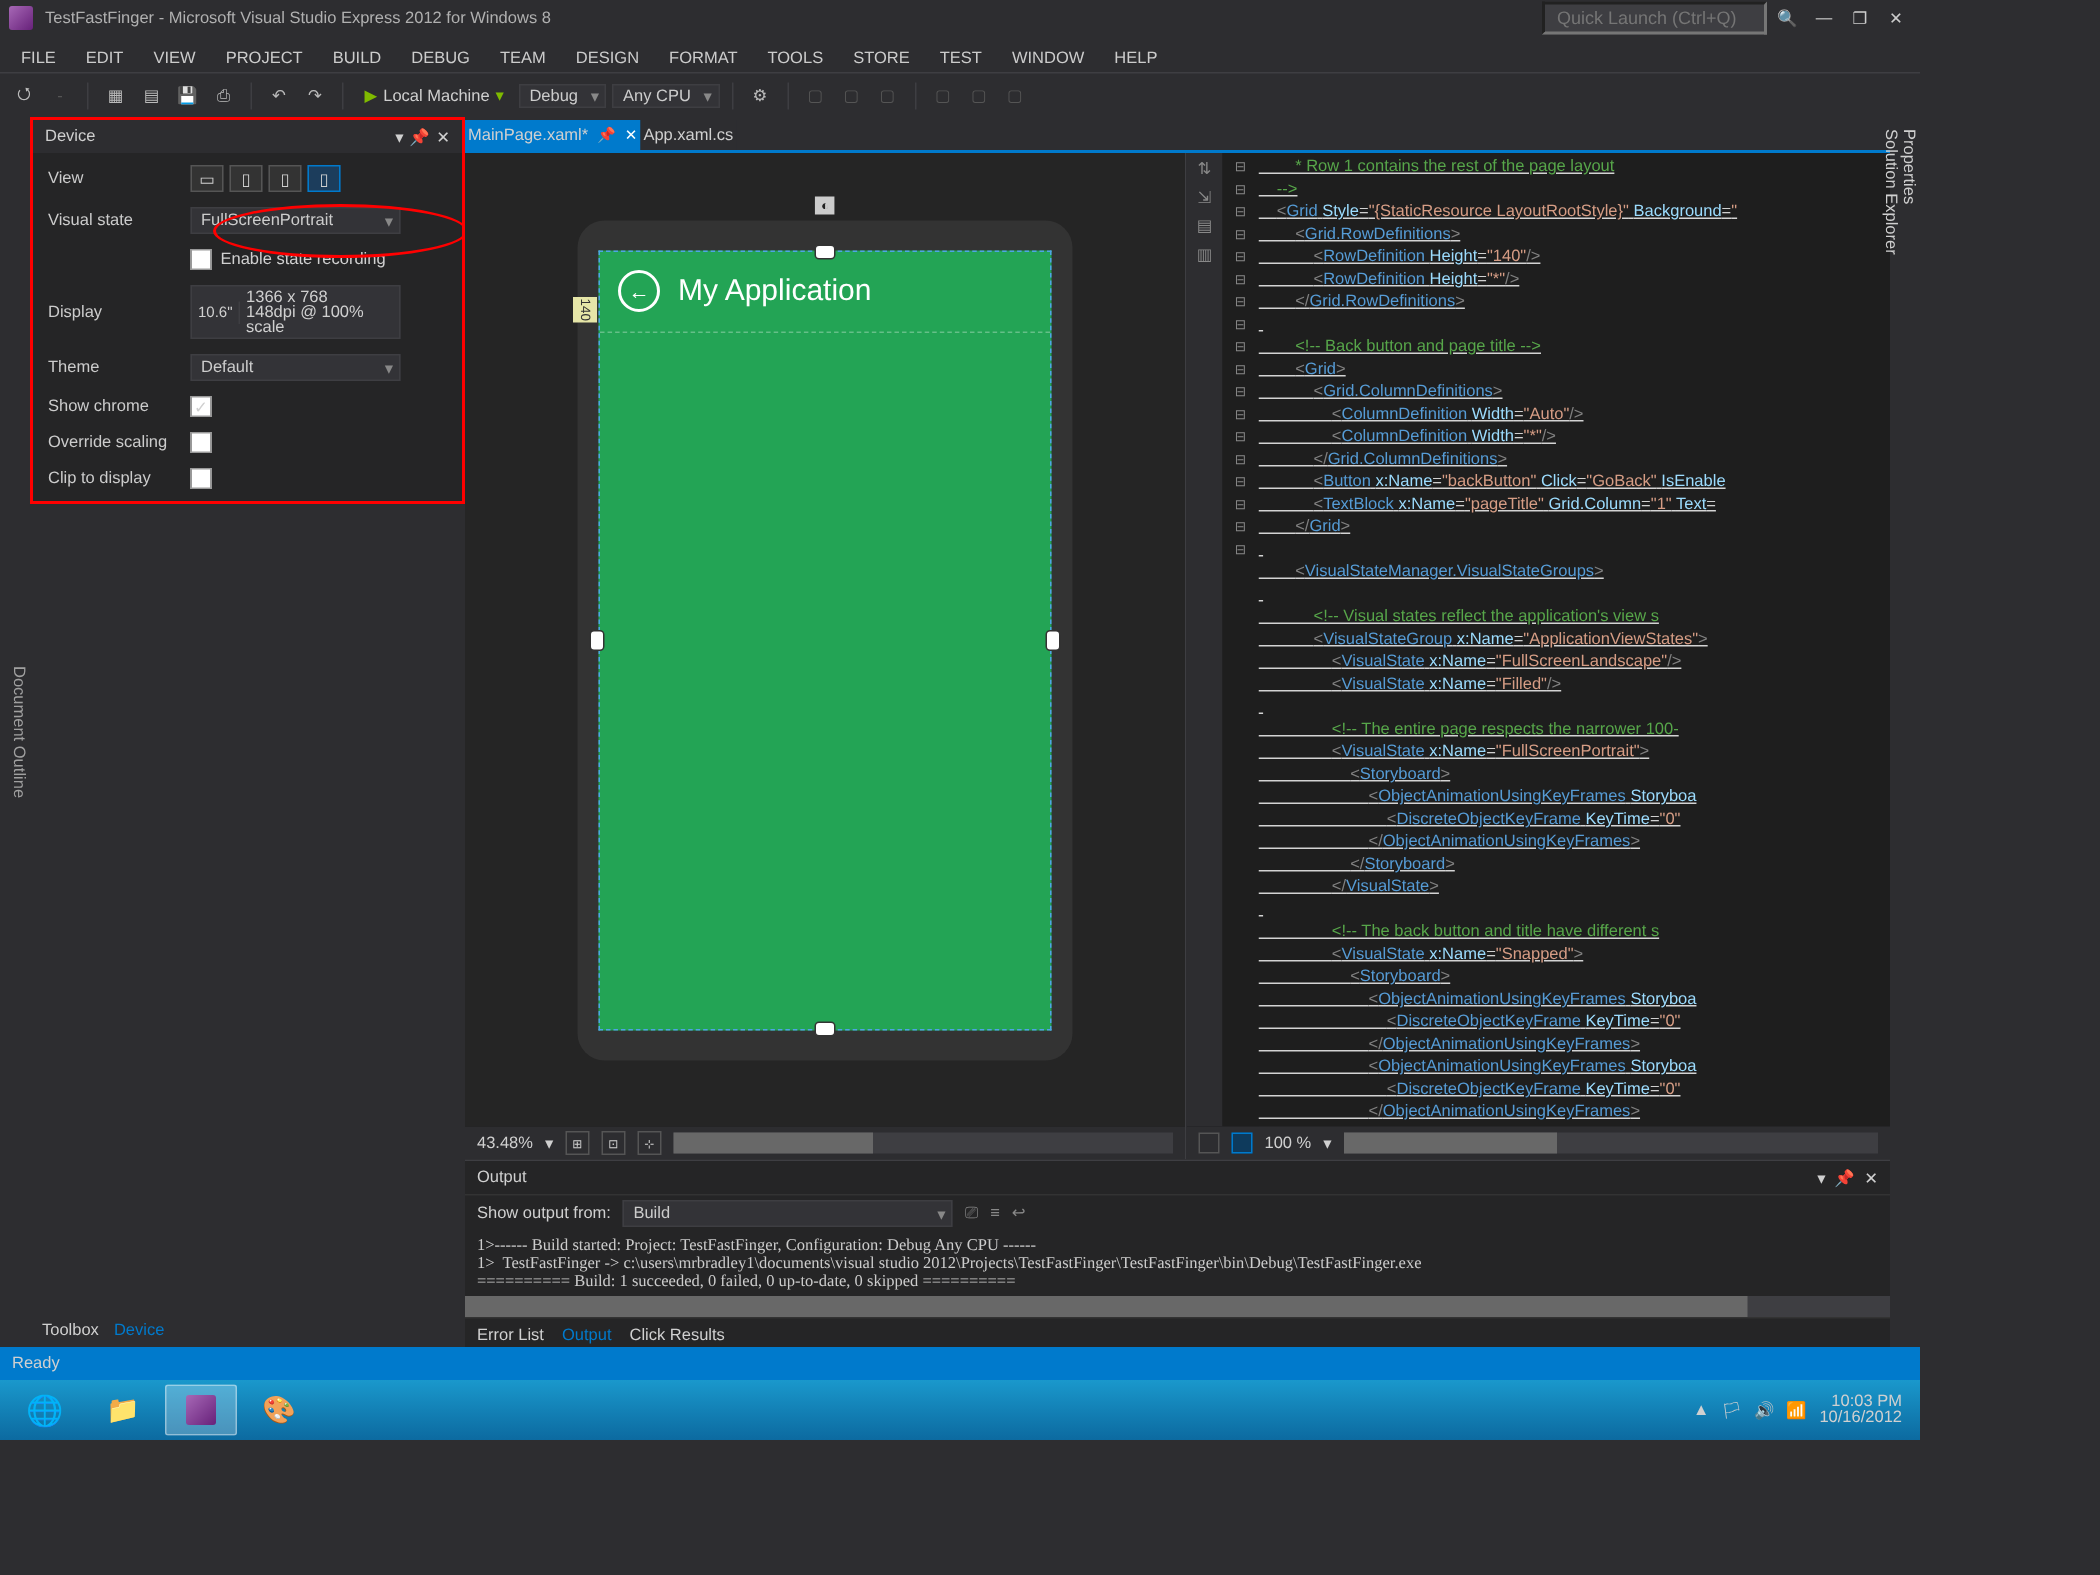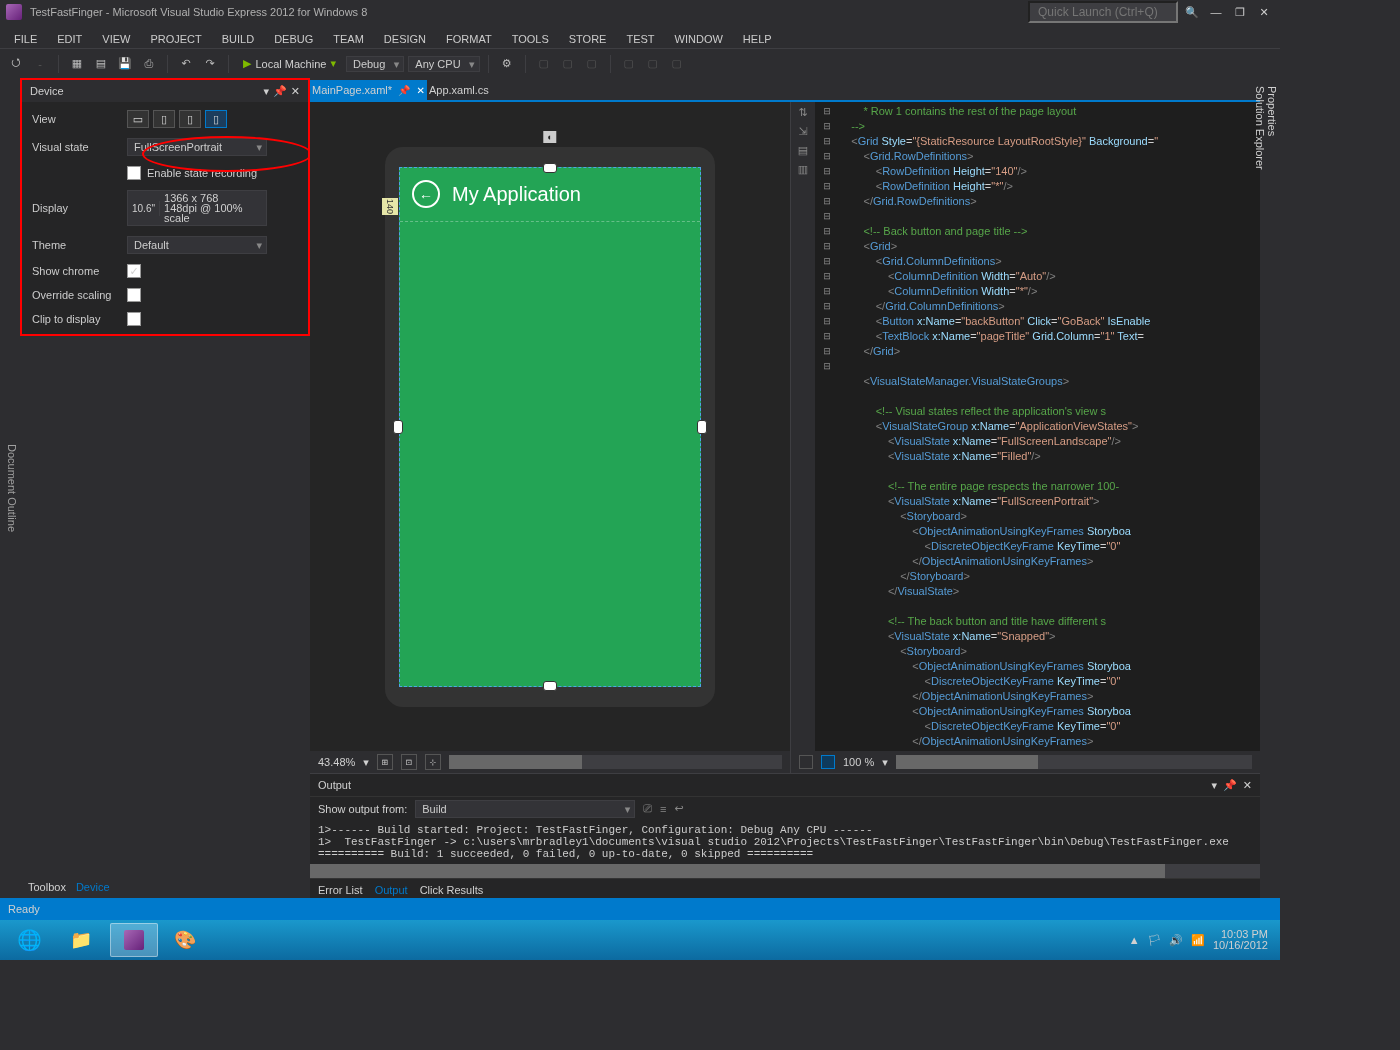--- a/index.html
+++ b/index.html
@@ -55,31 +55,31 @@
 .handle.left{left:-7px; top:50%; transform:translateY(-50%); width:10px; height:14px;}
 .handle.right{right:-7px; top:50%; transform:translateY(-50%); width:10px; height:14px;}
 .design-status { height:22px; display:flex; align-items:center; gap:8px; padding:0 8px; background:#2d2d30; font-size:11px; color:#bbb;}
 .design-status .icon{width:16px; height:16px; border:1px solid #555; display:flex;align-items:center;justify-content:center; font-size:8px;}
 .code { width:470px; background:#1e1e1e; display:flex; flex-direction:column; border-left:1px solid #3e3e42;}
 .code-toolbar{width:24px; background:#2d2d30; display:flex; flex-direction:column; align-items:center; padding:4px 0; gap:6px;}
 .code-toolbar div{color:#888; font-size:11px; cursor:pointer;}
 .code-wrap{flex:1; display:flex; overflow:hidden;}
 .gutter{width:24px; background:#1e1e1e; color:#555; display:flex; flex-direction:column; align-items:center; padding-top:2px;}
 .gutter .fold{font-size:9px; line-height:15px; cursor:pointer; color:#888;}
-.codearea{flex:1; font-family:Consolas,monospace; font-size:11.5px; line-height:15px; white-space:pre; color:#d4d4d4; padding:2px 0; overflow:hidden;}
+.codearea{flex:1; font-family:Consolas,monospace; font-size:11.5px; line-height:15px; white-space:pre; color:#d4d4d4; padding:2px 0; overflow:hidden;text-decoration:underline;}
 .codearea .c{color:#57a64a;}
 .codearea .t{color:#569cd6;}
 .codearea .a{color:#9cdcfe;}
 .codearea .s{color:#d69d85;}
 .codearea .p{color:#808080;}
 .code-status{height:22px; background:#2d2d30; display:flex; align-items:center; gap:8px; padding:0 8px; color:#bbb;}
 .output-panel{height:180px; border-top:1px solid #3e3e42; display:flex; flex-direction:column; background:#252526;}
 .output-panel .pt{height:22px; display:flex; align-items:center; justify-content:space-between; padding:0 8px;}
 .output-panel .row{height:24px; display:flex; align-items:center; padding:0 8px; gap:8px; border-top:1px solid #333;}
-.output-panel .out{flex:1; font-family:Liberation Mono, monospace; font-size:11px; white-space:pre; padding:4px 8px; color:#ccc; overflow:hidden;}
+.output-panel .out{flex:1; font-family:Liberation Serif, serif; font-size:11px; white-space:pre; padding:4px 8px; color:#ccc; overflow:hidden;}
 .output-panel .tabs-bot{height:22px; display:flex; align-items:center; gap:12px; padding:0 8px; border-top:1px solid #333;}
 .output-panel .tabs-bot span{font-size:11px; cursor:pointer;}
 .output-panel .tabs-bot .active{color:#007acc;}
 .right-dock{width:20px; background:#2d2d30; writing-mode:vertical-rl; padding:8px 2px; color:#a0a0a0;}
 .statusbar { height:22px; background:#007acc; display:flex; align-items:center; padding:0 8px; color:#fff; }
 .taskbar { height:40px; background:linear-gradient(to bottom,#1a98cc,#0c6aa0); display:flex; align-items:center; padding:0 6px; gap:4px;}
 .taskbar .tbtn{width:48px; height:34px; display:flex; align-items:center; justify-content:center; border-radius:2px;}
 .taskbar .tbtn.active{background:rgba(255,255,255,0.25); box-shadow:inset 0 0 0 1px rgba(255,255,255,0.4);}
 .taskbar .tray{margin-left:auto; display:flex; align-items:center; gap:8px; color:#fff; font-size:10px; padding-right:6px;}
 .lefttabs{height:22px; display:flex; align-items:center; gap:10px; padding:0 8px; background:#2d2d30;}

